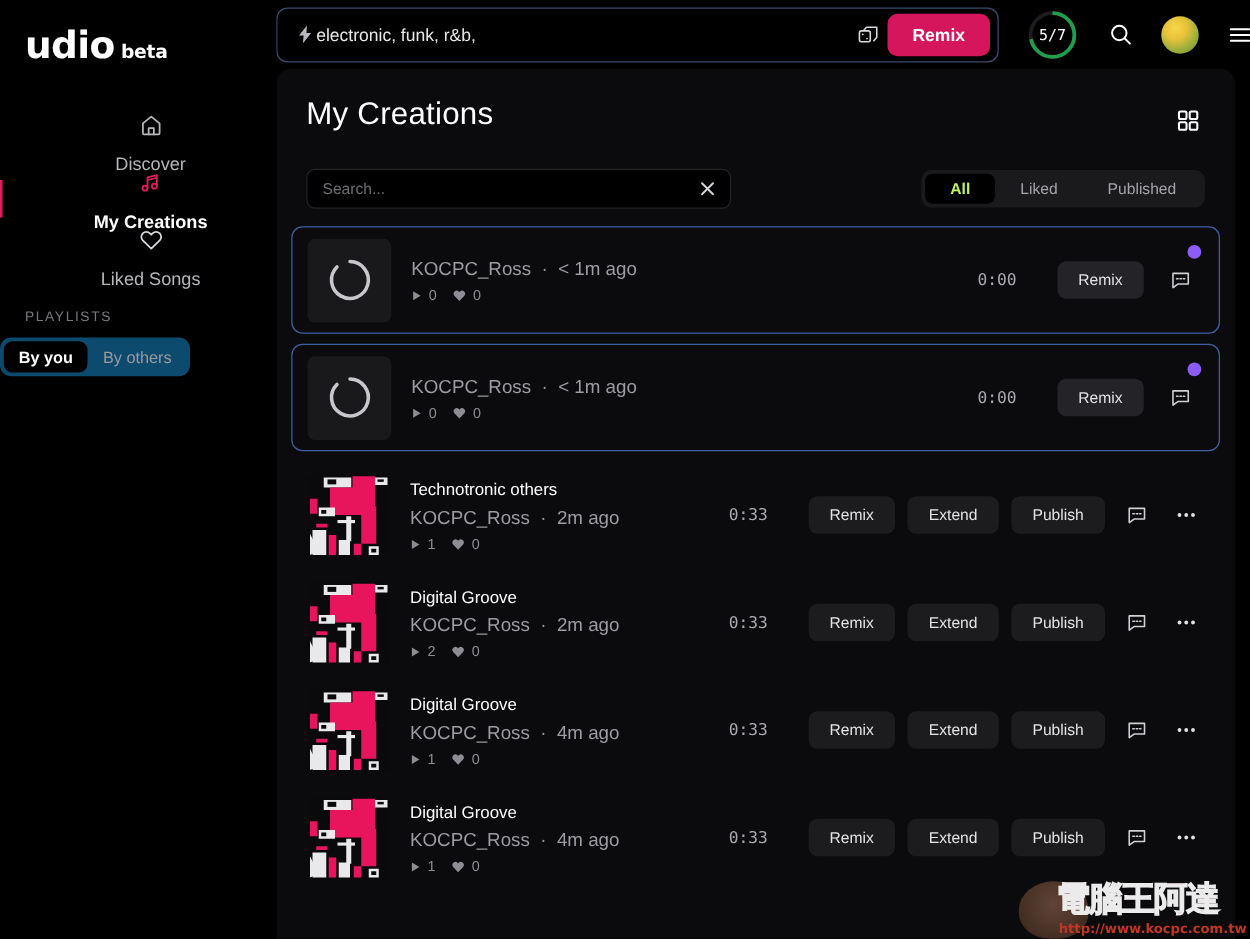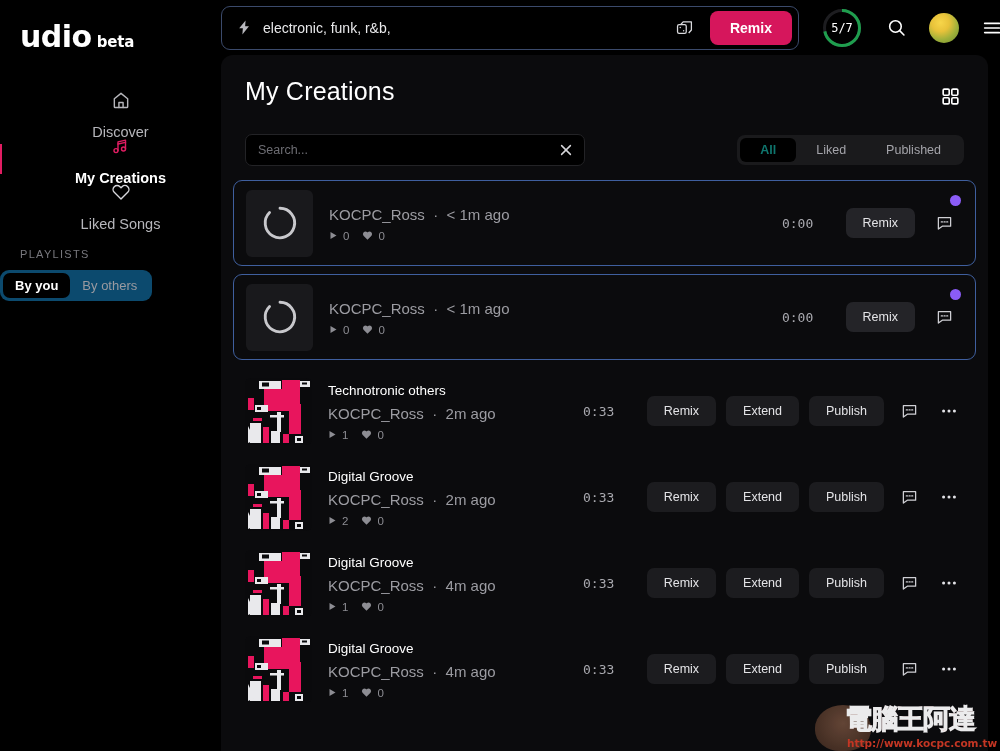--- a/index.html
+++ b/index.html
@@ -63,21 +63,21 @@
 
   
   .right-col { flex: 1; display: flex; flex-direction: column; min-width: 0; }
   .topbar {
     height: 55px; display: flex; align-items: center;
     padding: 0 14px 0 0; gap: 0;
   }
   .prompt-box {
     flex: 0 0 578px; height: 44px; margin-left: 0;
     background: #000000; border: 1px solid #3b4a6b; border-radius: 9px;
-    display: flex; align-items: center; padding: 0 6px 0 14px; gap: 10px;
+    display: flex; align-items: center; padding: 0 6px 0 14px; 
   }
   .bolt { width: 17px; height: 17px; flex: 0 0 17px; }
   .prompt-text {
     flex: 1; color: #e8e8ea; font-size: 14px; line-height: 1;
     white-space: nowrap; overflow: hidden;
   }
   .dice-btn {
     width: 30px; height: 30px; display: flex; align-items: center;
     justify-content: center; cursor: pointer; flex: 0 0 30px;
   }
@@ -131,21 +131,21 @@
   }
   .search-box .ph { flex: 1; color: #6d6d73; font-size: 12.5px; line-height: 1; }
   .clear-x { cursor: pointer; width: 16px; height: 16px; }
   .tabs {
     display: inline-flex; background: #1a1a1c; border-radius: 8px; padding: 3px;
   }
   .tabs .tab {
     font-size: 12.5px; color: #a4a4aa; padding: 6px 20px;
     border-radius: 6px; cursor: pointer; line-height: 1;
   }
-  .tabs .tab.sel { background: #000000; color: #0f766e; font-weight: 600; }
+  .tabs .tab.sel { background: #000000; color: #bef264; font-weight: 600; }
 
   
   .track-list { padding: 14px 12px 0 12px; flex: 1; overflow: hidden; }
   .track {
     display: flex; align-items: center;
     height: 86px; padding: 0 12px; border-radius: 9px;
     position: relative;
   }
   .track.pending {
     border: 1px solid #3f5f9e; height: 86px; margin-bottom: 8px;

